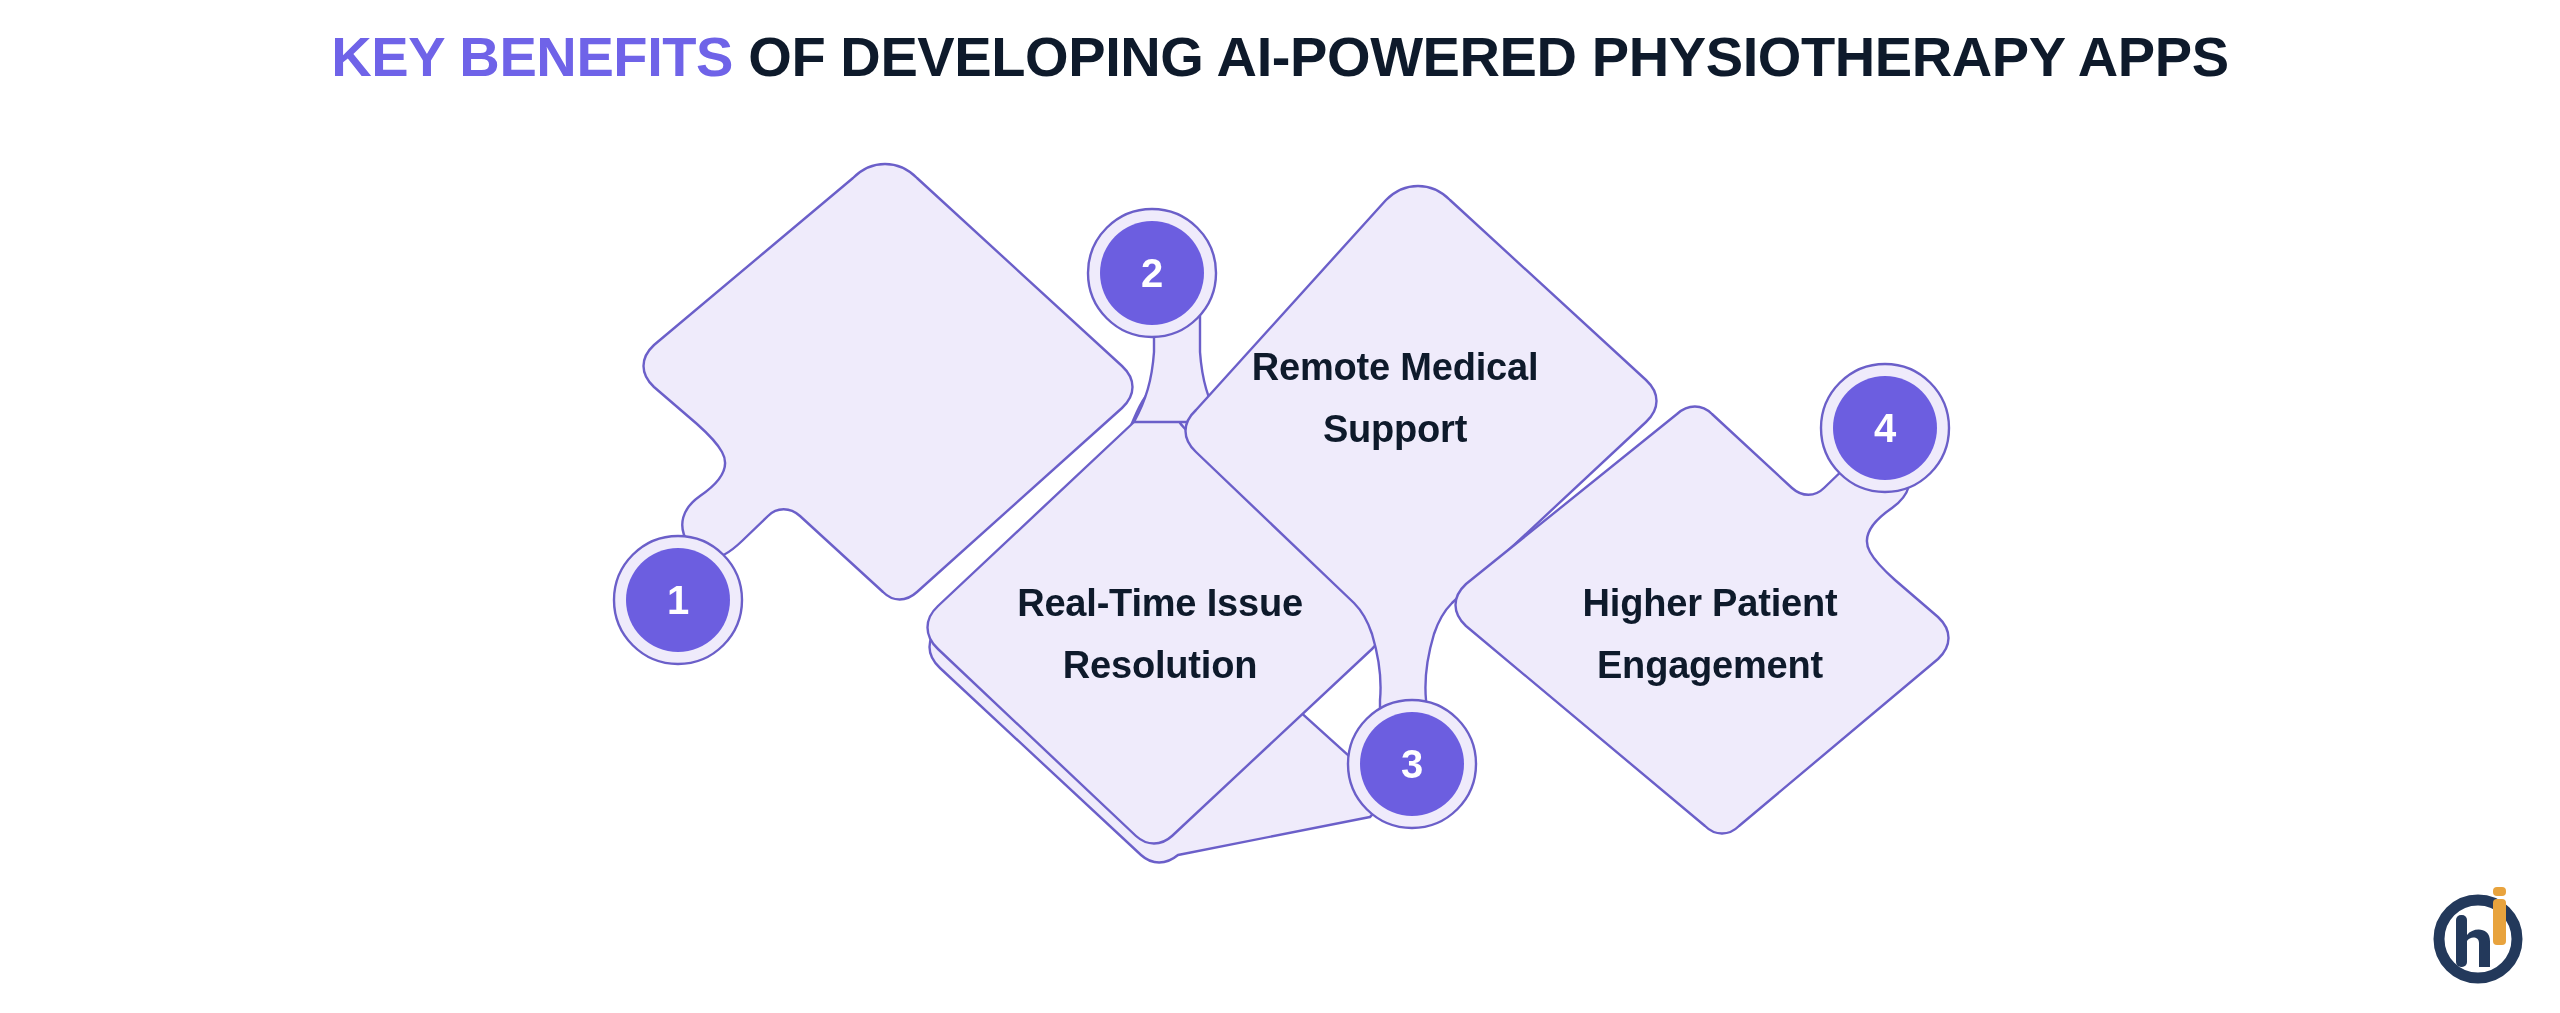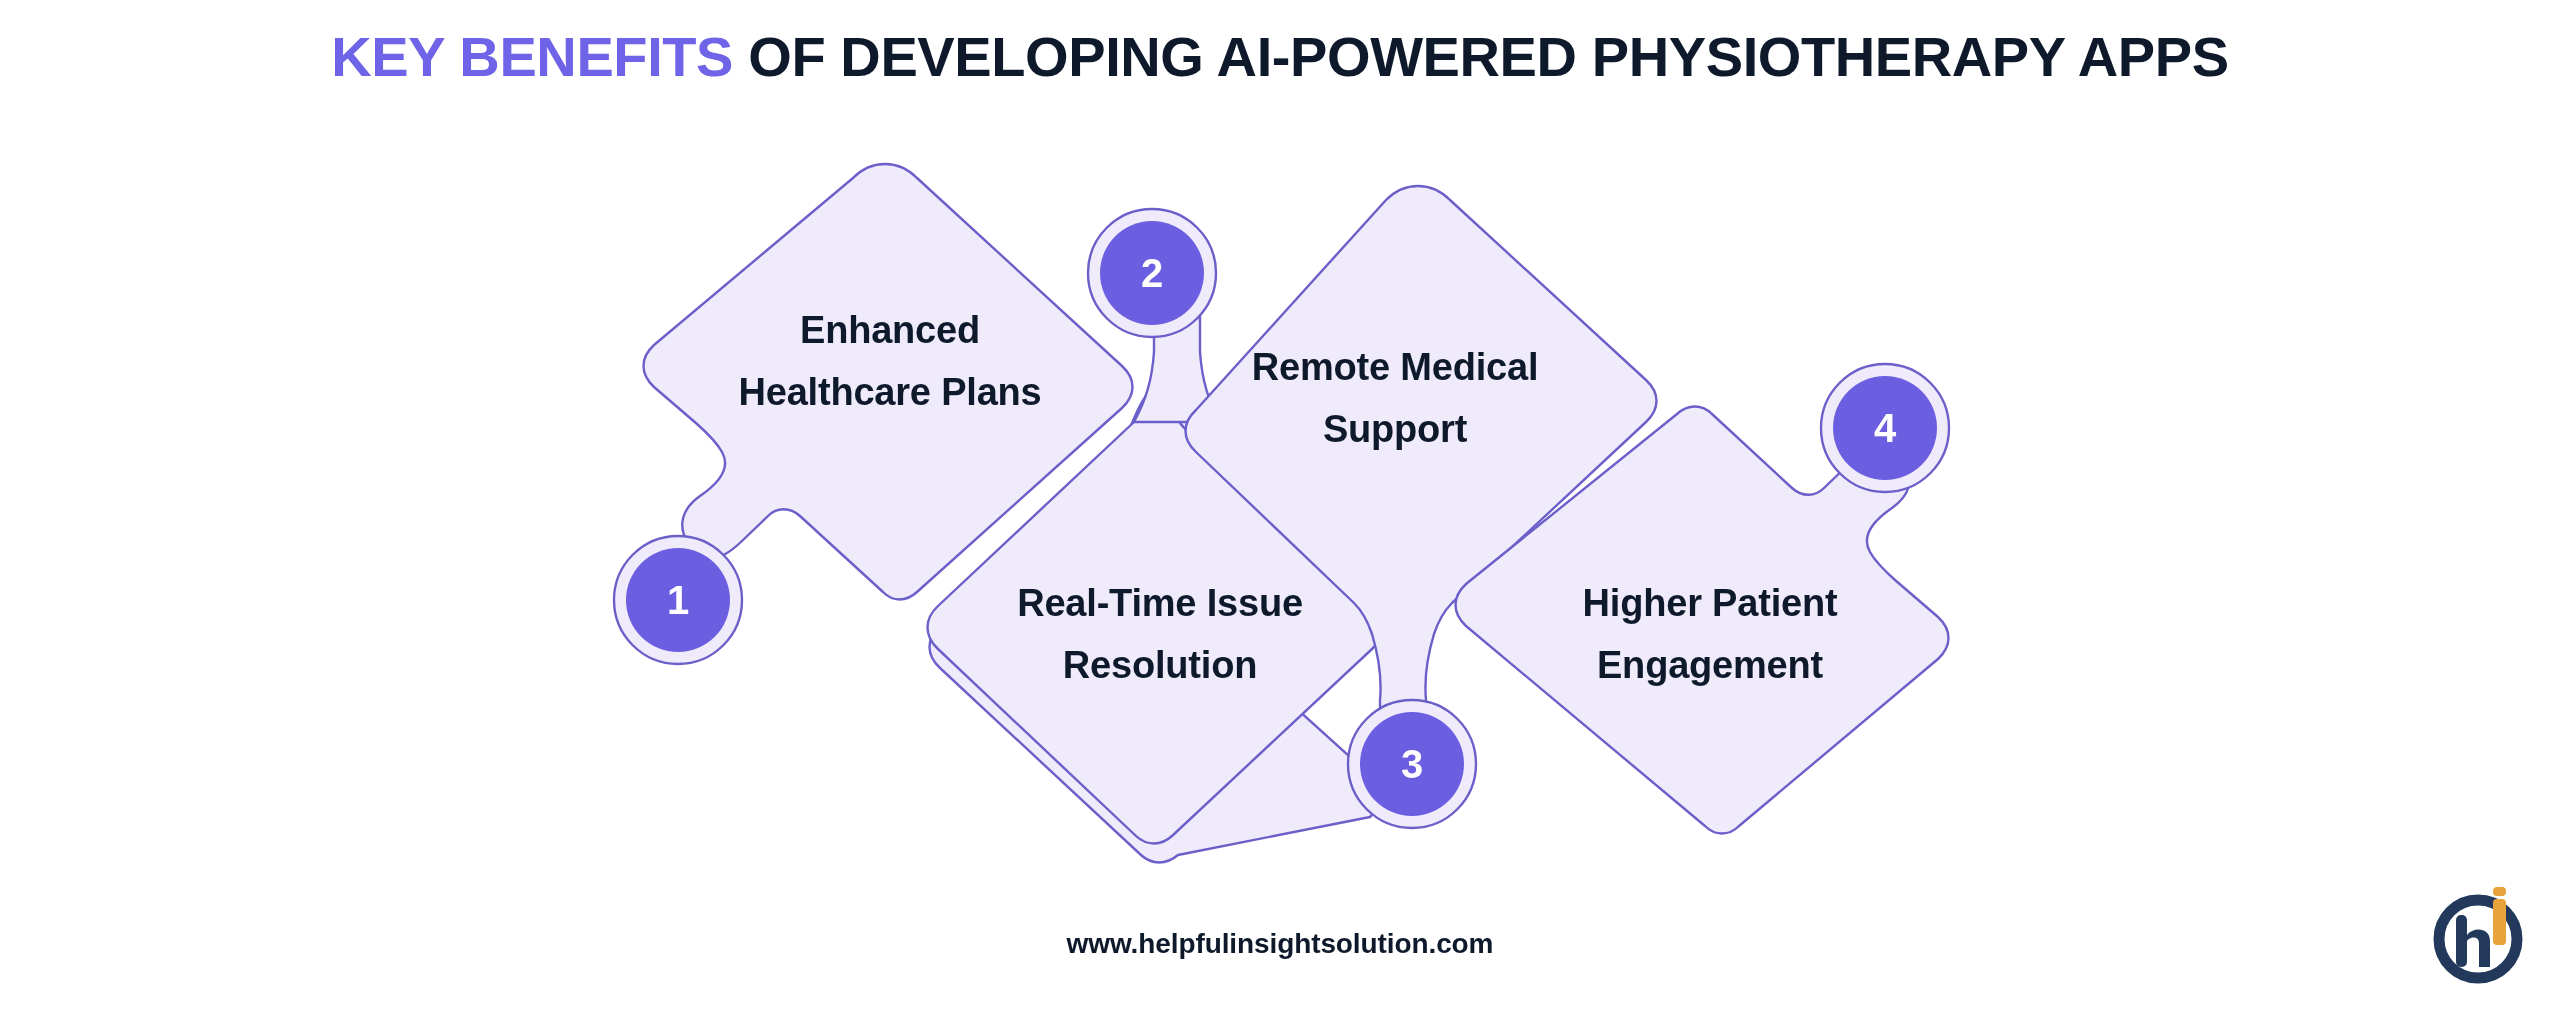--- a/index.html
+++ b/index.html
@@ -229,30 +229,27 @@
            L 1466 626
            C 1452 613 1452 597 1466 584
            L 1677 414 Z" fill="#EFEBFB" stroke="#6B5FC9" stroke-width="2.4" stroke-linejoin="round"></path>
 
       <circle cx="1885" cy="428" r="64" fill="#EFEBFB" stroke="#6B5FC9" stroke-width="2.4"></circle>
       <circle cx="1885" cy="428" r="52" fill="#6C5EE0"></circle>
       <text class="badge-num" x="1885" y="428" text-anchor="middle" dominant-baseline="central">4</text>
     </g>
   </svg>
 
-  <div class="node-label" id="label-1">Enhanced
-Healthcare Plans</div>
   <div class="node-label" id="label-2">Remote Medical
 Support</div>
   <div class="node-label" id="label-4">Higher Patient
 Engagement</div>
   <div class="node-label" id="label-3">Real-Time Issue
 Resolution</div>
 
-  <div class="footer-url">www.helpfulinsightsolution.com</div>
 
   <svg class="logo" viewBox="0 0 120 120" xmlns="http://www.w3.org/2000/svg">
 
     <circle cx="58" cy="66" r="39" fill="none" stroke="#23395B" stroke-width="11"></circle>
 
     <rect x="36" y="42" width="11" height="52" rx="5" fill="#23395B"></rect>
     <path d="M 47 62 C 53 54 70 54 70 68 L 70 94 L 59 94 L 59 70 C 59 63 50 63 47 68 Z" fill="#23395B"></path>
 
     <rect x="73" y="26" width="13" height="46" rx="4" fill="#E8A33D"></rect>
 

